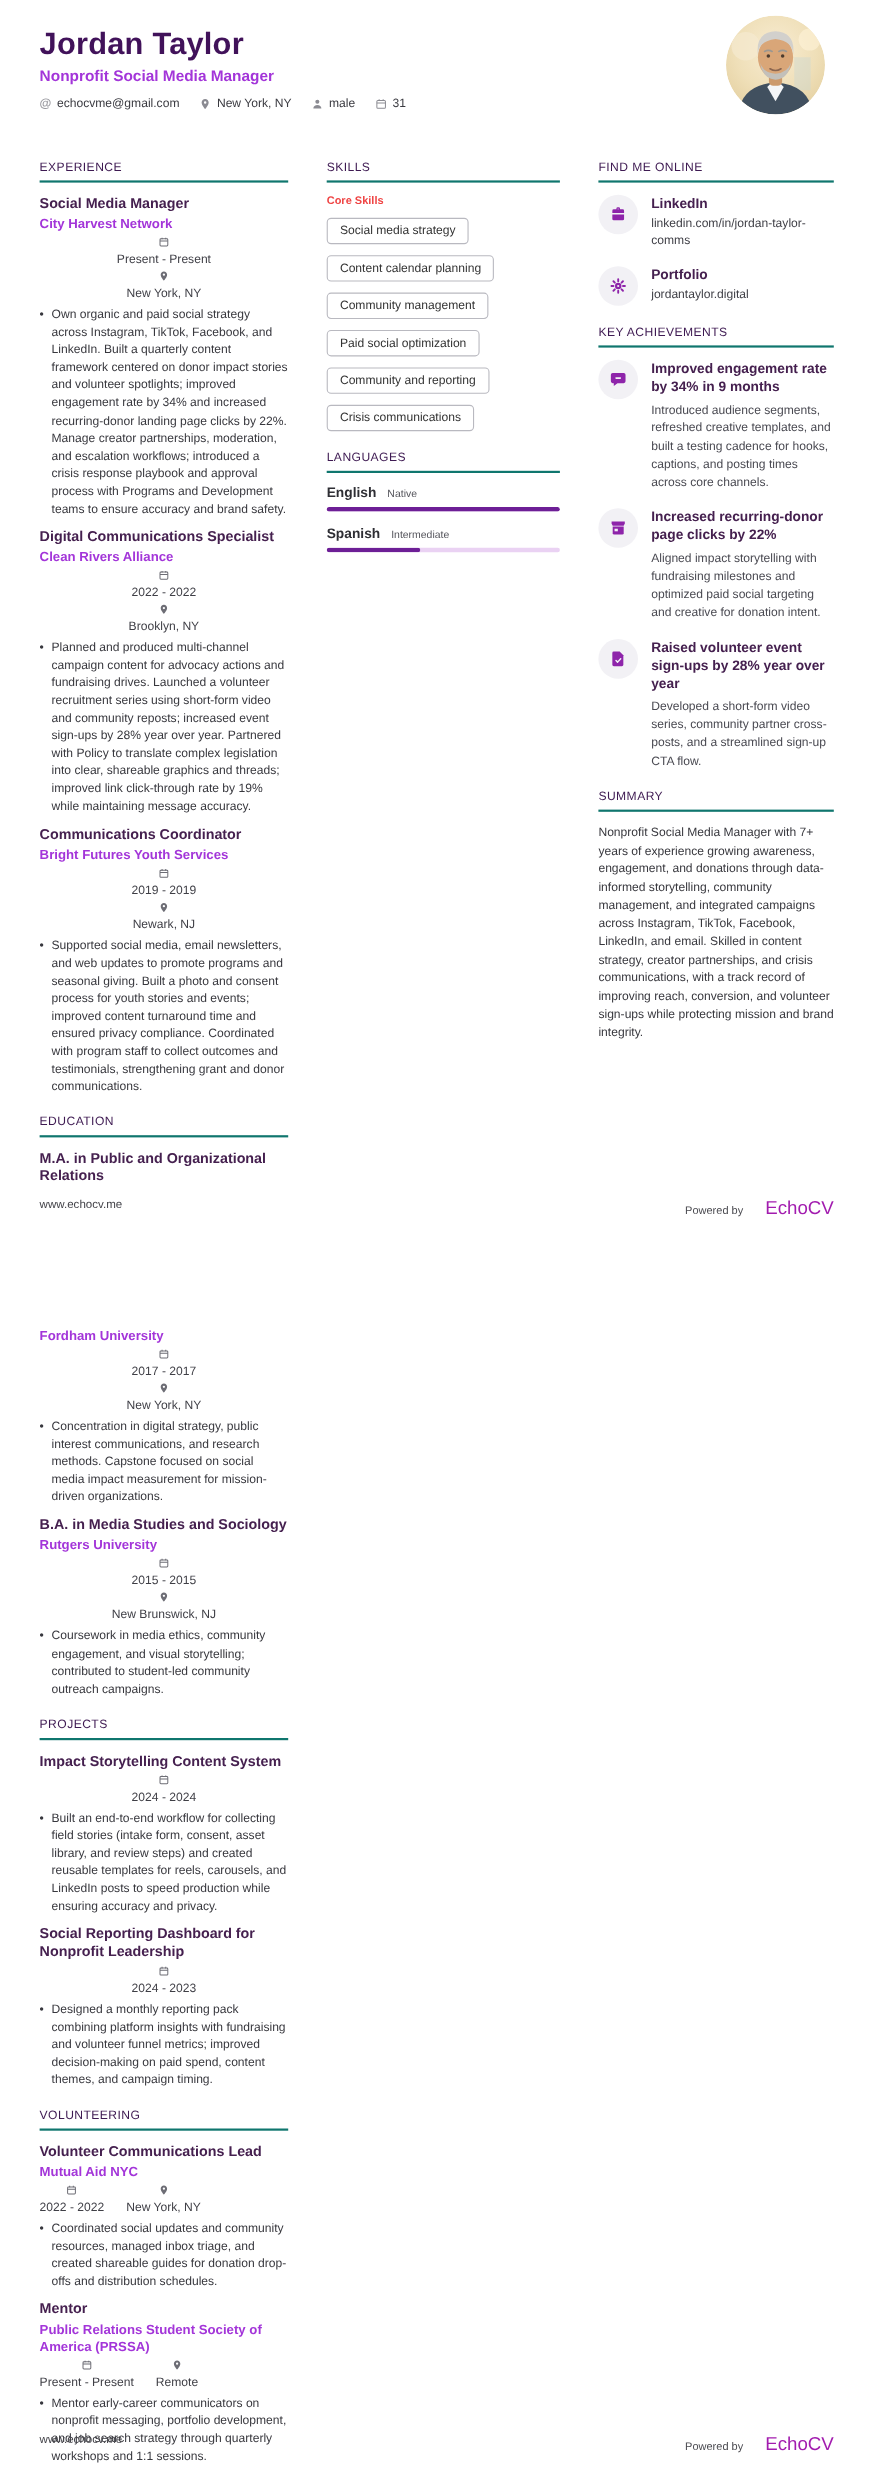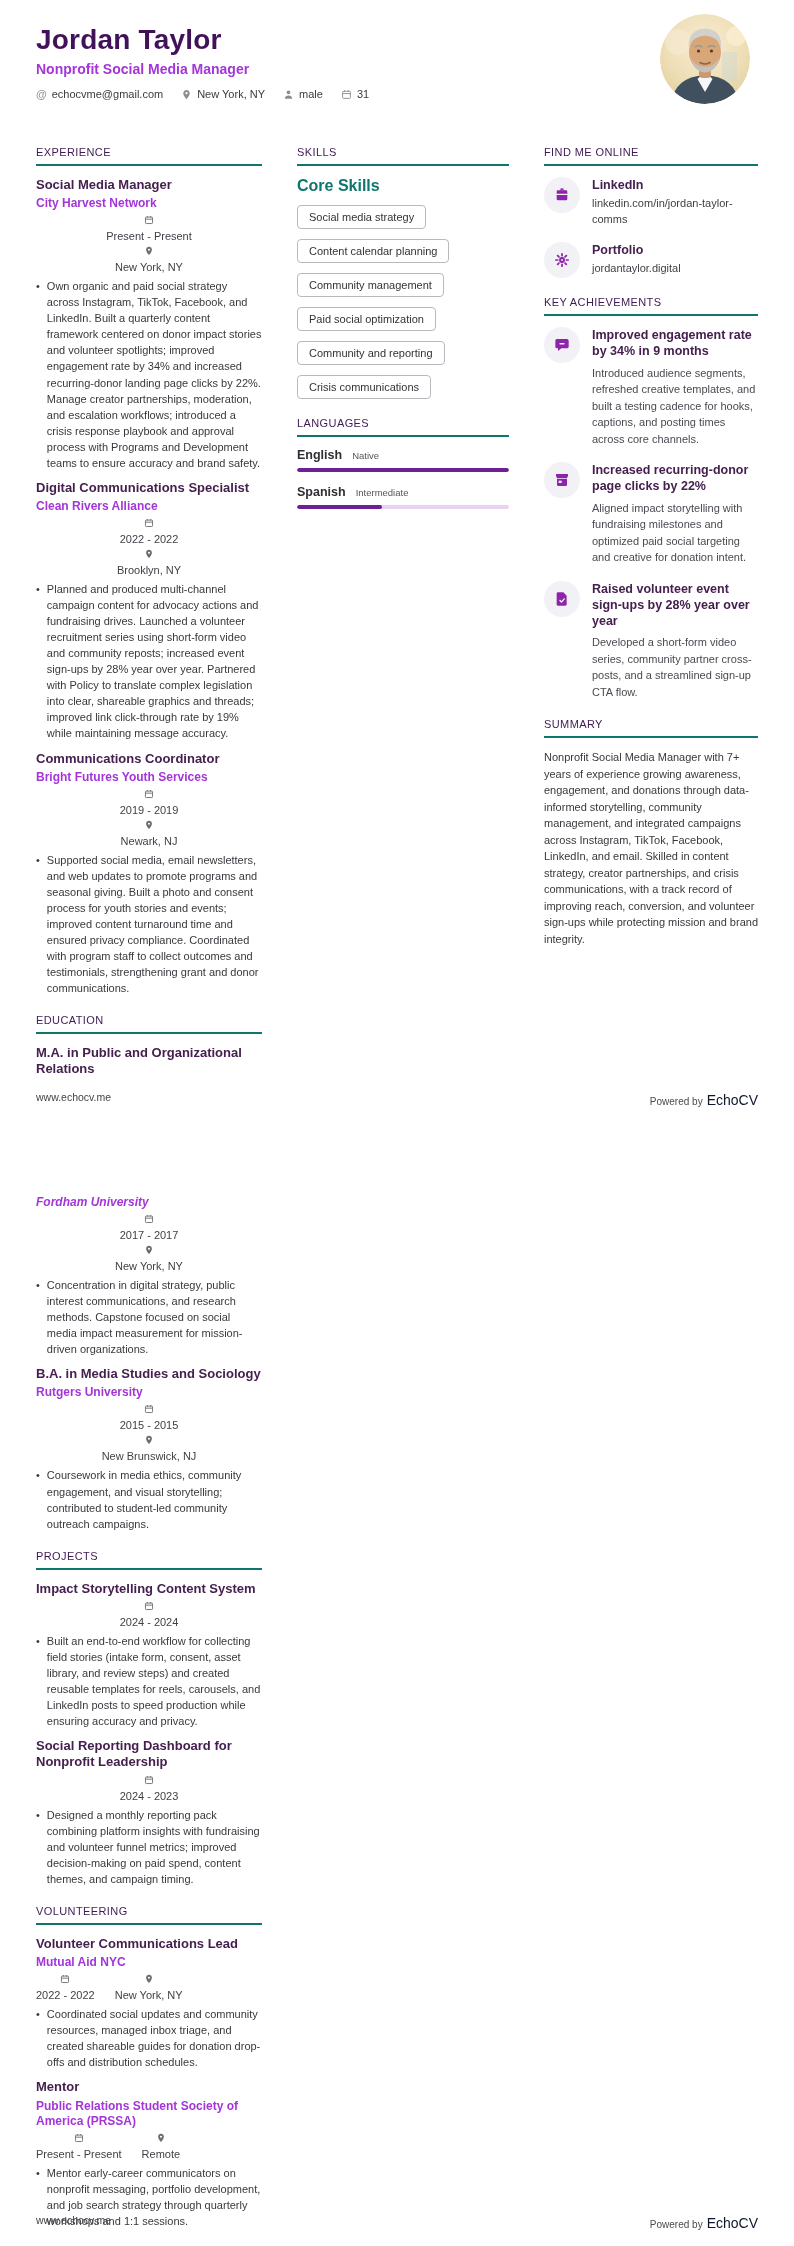--- a/index.html
+++ b/index.html
@@ -28,42 +28,42 @@
   .ititle{font-size:13px;font-weight:700;color:#45204f;line-height:1.25;}
   .icompany{font-size:12px;font-weight:600;color:#a335d9;margin-top:3px;line-height:1.25;}
   .meta{display:flex;align-items:center;gap:5px;margin-top:4px;font-size:11px;color:#3f3f46;flex-direction:column;}
   .meta-inline{display:flex;align-items:center;gap:20px;margin-top:4px;}
   .meta-inline .meta{margin-top:0;}
   .mico{color:#6d6d75;display:inline-flex;}
   .mico svg{width:10px;height:10px;}
   .bullet{display:flex;gap:7px;margin-top:5px;font-size:11px;line-height:1.46;color:#38383e;}
   .dot{flex:0 0 auto;}
   
-  .group-h{font-size:16px;font-weight:600;color:#0f766e;margin-bottom:10px;}
+  .group-h{font-size:10px;font-weight:600;color:#ef4444;margin-bottom:10px;}
   .chip{width:fit-content;border:1px solid #b9b9c0;border-radius:4px;padding:5px 11px;font-size:11px;color:#333;margin-bottom:10px;background:#fff;}
   
   .lang{margin-bottom:13px;}
   .lang-line{display:flex;align-items:baseline;gap:10px;}
   .lang-name{font-size:12.5px;font-weight:600;color:#2e2e34;}
   .lang-level{font-size:9.5px;color:#55555c;}
   .bar{height:4px;border-radius:3px;background:#ead2f3;margin-top:6px;overflow:hidden;}
   .fill{height:100%;border-radius:3px;background:#6d1f96;}
   
   .row{display:flex;gap:12px;margin-bottom:15px;}
   .circ{flex:0 0 auto;width:36px;height:36px;border-radius:50%;background:#f2f1f5;display:flex;align-items:center;justify-content:center;color:#8e24aa;}
   .circ svg{width:16px;height:16px;}
   .rtitle{font-size:12.5px;font-weight:600;color:#45204f;line-height:1.3;}
   .rsub{font-size:11px;color:#3f3f46;margin-top:3px;line-height:1.4;word-break:break-word;}
   .rdesc{font-size:11px;color:#4a4a52;margin-top:5px;line-height:1.5;}
   .summary-p{font-size:11px;color:#38383e;line-height:1.5;}
   
   .foot{position:absolute;left:36px;right:36px;bottom:14px;display:flex;justify-content:space-between;align-items:flex-start;}
   .foot-site{font-size:10.5px;color:#44444a;}
   .foot-pow{font-size:10px;color:#4a4a50;}
-  .foot-brand{font-size:14px;color:#0f172a;margin-left:4px;}
+  .foot-brand{font-size:17px;color:#a21caf;margin-left:20px;}
 </style>
 </head>
 <body>
 
 <div class="page">
 
   <div class="hdr">
     <div class="name">Jordan Taylor</div>
     <div class="role">Nonprofit Social Media Manager</div>
     <div class="contacts">
@@ -338,21 +338,21 @@
     <span><span class="foot-pow">Powered by</span><span class="foot-brand">EchoCV</span></span>
   </div>
 </div>
 
 <div class="page">
   <div class="cols-p2">
 
     <div class="col-l">
       <div class="sec">
         <div class="item">
-          <div class="icompany" style="margin-top:0;font-style:italic;">Fordham University</div>
+          <div class="icompany" style="margin-top:12px;">Fordham University</div>
           <div class="meta">
               <span class="mico">
                 <svg viewBox="0 0 24 24" fill="none" stroke="currentColor" stroke-width="2.2">
                   <rect x="3.5" y="5" width="17" height="15.5" rx="2"></rect>
                   <path d="M3.5 10h17M8 2.5V6M16 2.5V6"></path>
                 </svg>
               </span>
               <span>2017 - 2017</span>
             </div>
           <div class="meta">

